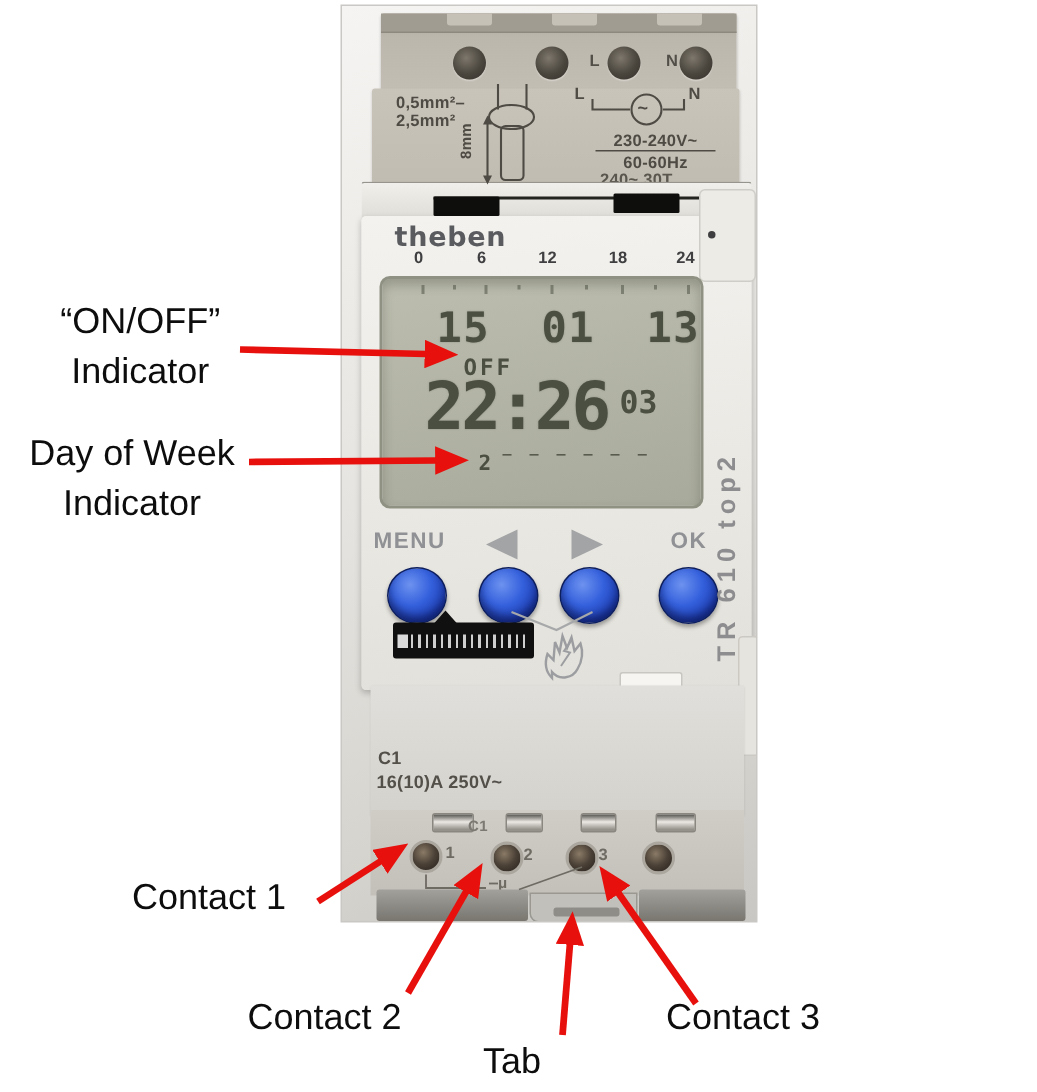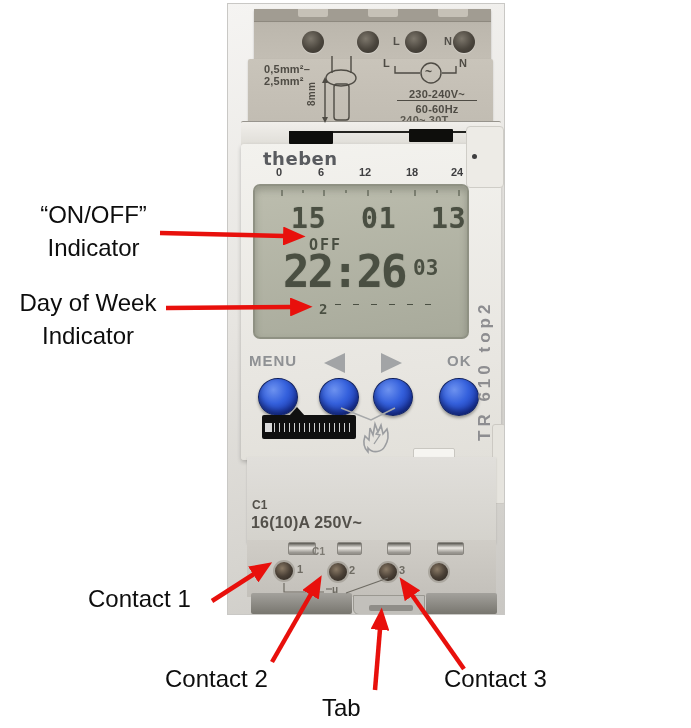--- a/index.html
+++ b/index.html
@@ -219,21 +219,21 @@
       <polyline points="19,7 14,14 18,15 12,24" stroke-width="1.3"></polyline>
     </g>
   </svg>
   <div class="abs flap-tab"></div>
 
   <span class="abs model vtext">TR 610 top2</span>
 
   <div class="abs low-body"></div>
   <div class="abs term-zone"></div>
   <span class="abs print" style="left:24px;top:494px;font-size:12px;color:#53504a">C1</span>
-  <span class="abs print" style="left:23px;top:510px;font-size:16px;color:#53504a">16(10)A  250V~</span>
+  <span class="abs print" style="left:23px;top:510px;font-size:12px;color:#53504a">16(10)A  250V~</span>
 
   <div class="abs slot" style="left:60px;width:28px"></div>
   <div class="abs slot" style="left:109px;width:25px"></div>
   <div class="abs slot" style="left:159px;width:24px"></div>
   <div class="abs slot" style="left:209px;width:27px"></div>
   <span class="abs print" style="left:84px;top:542px;font-size:10px;color:#7c7972">C1</span>
 
   <div class="abs screw-bot" style="left:45px;top:556px"></div>
   <div class="abs screw-bot" style="left:99px;top:557px"></div>
   <div class="abs screw-bot" style="left:149px;top:557px"></div>

